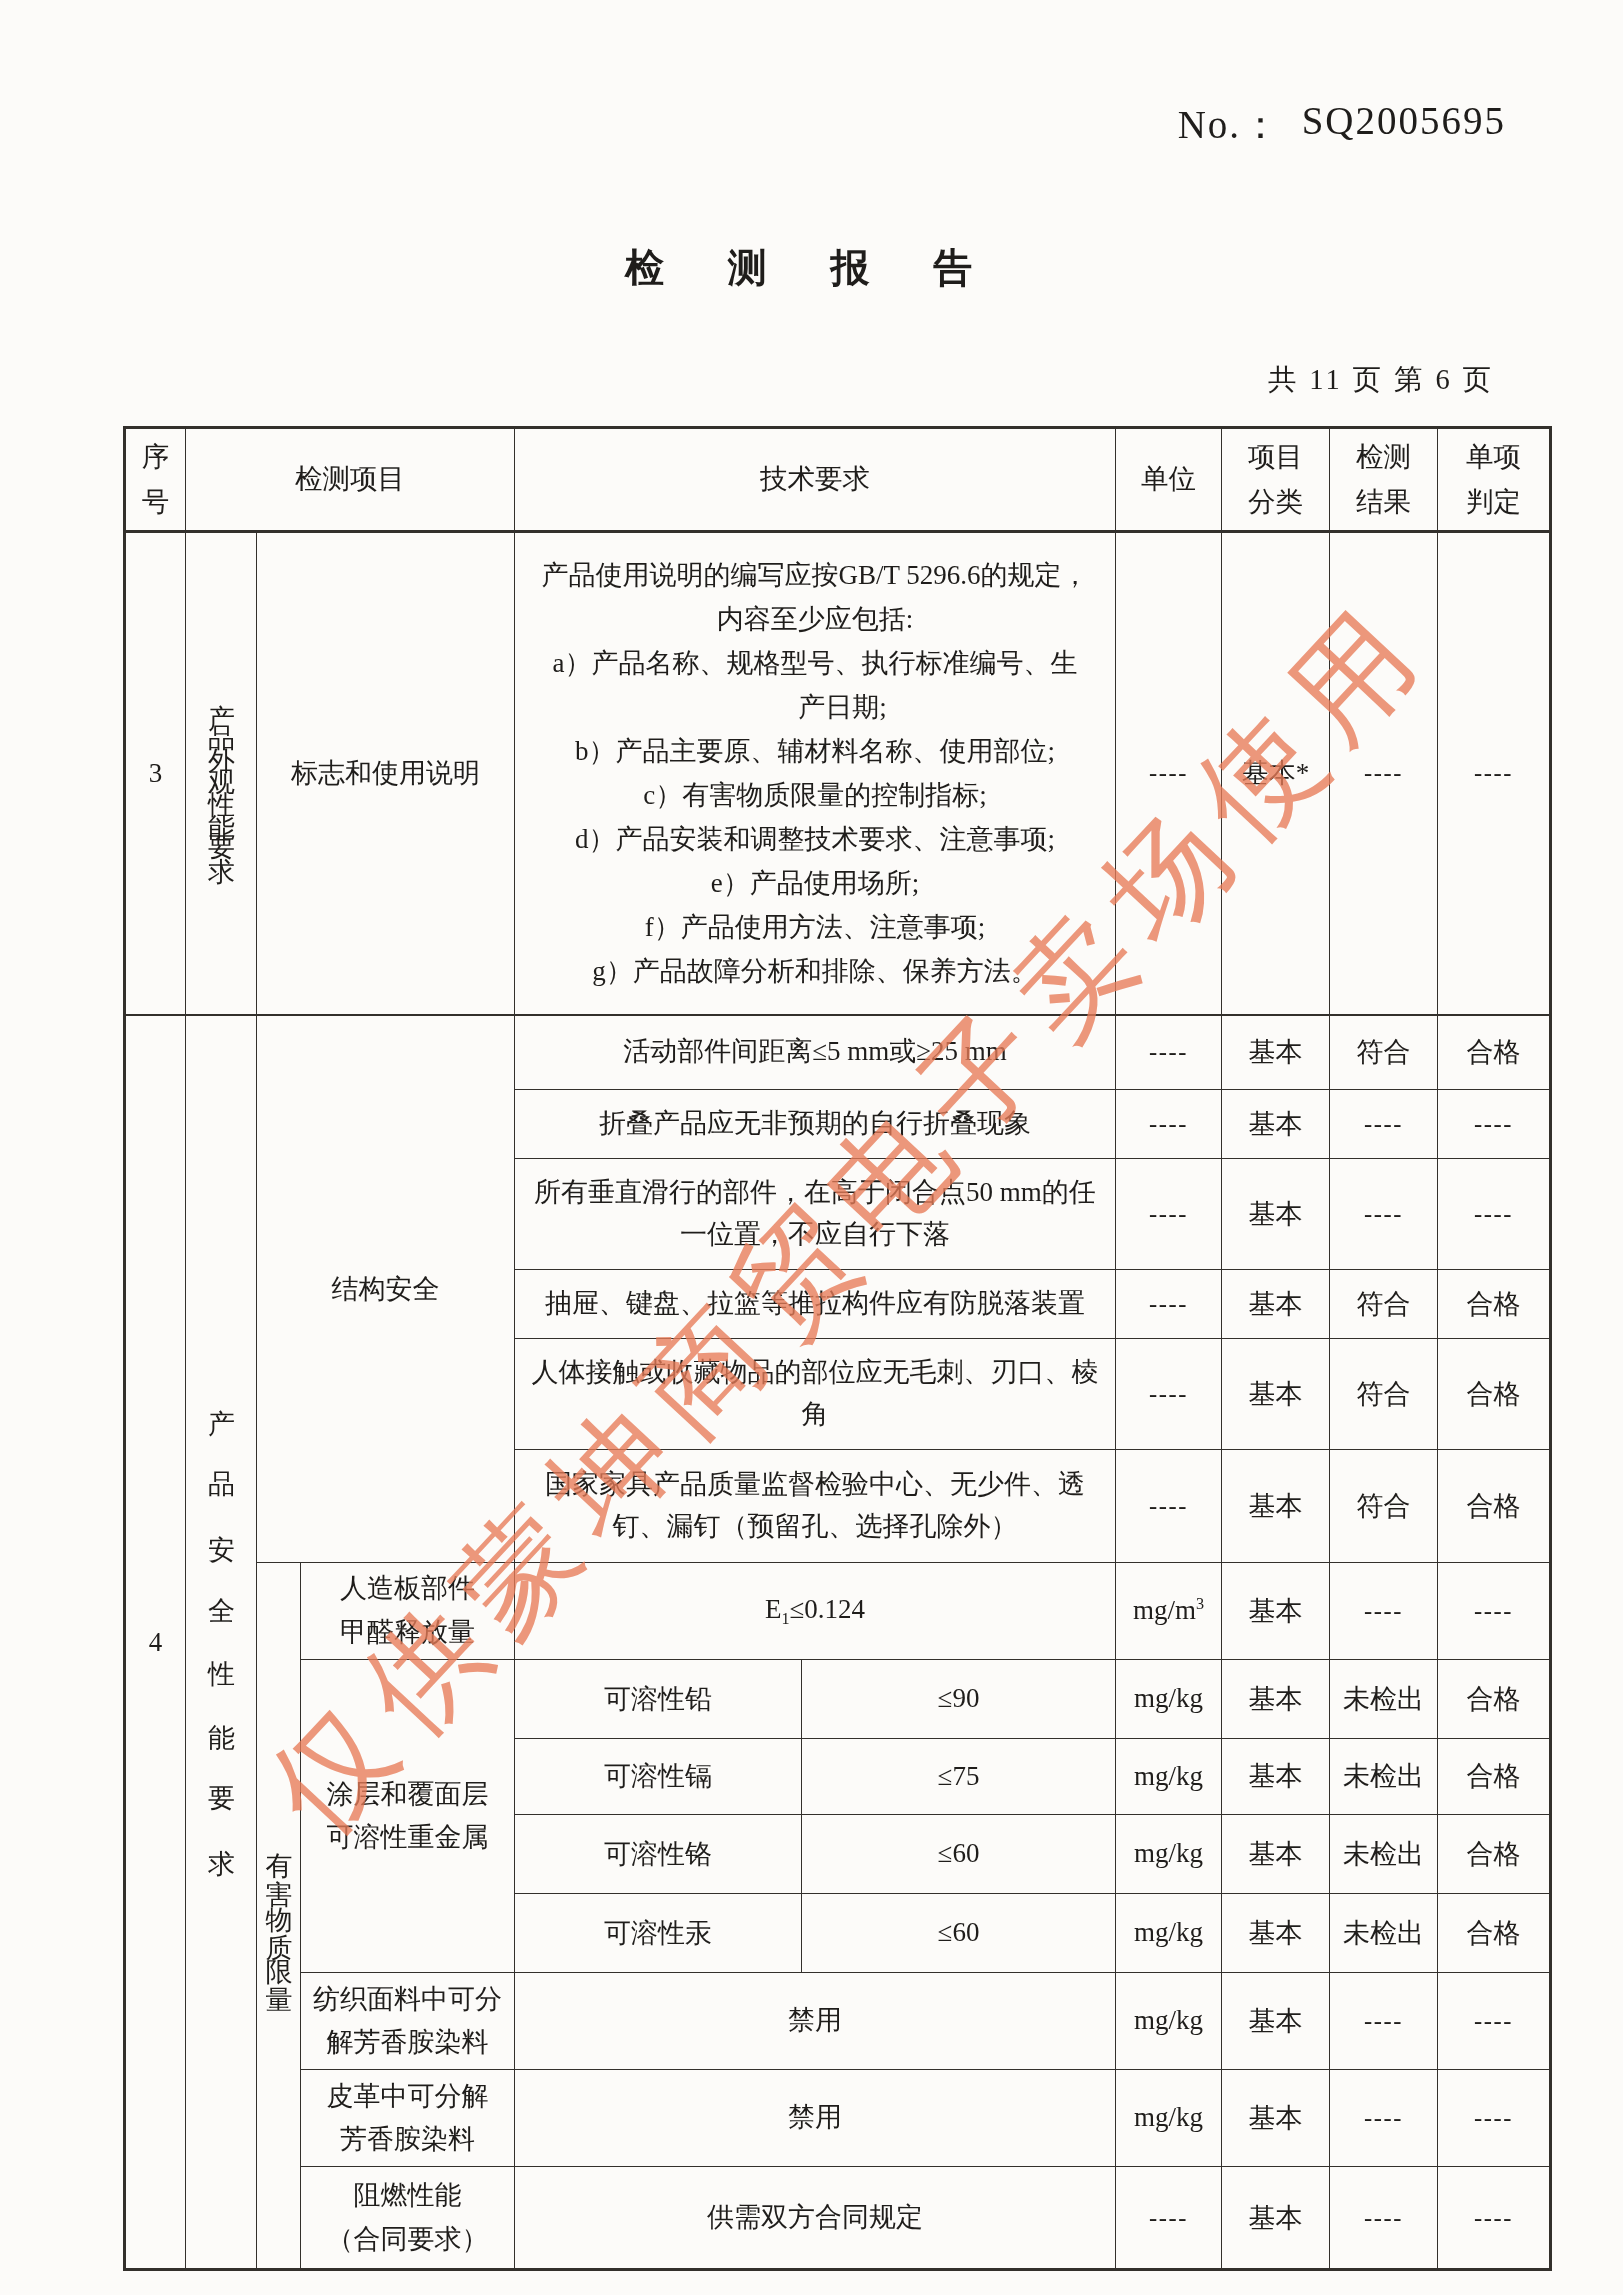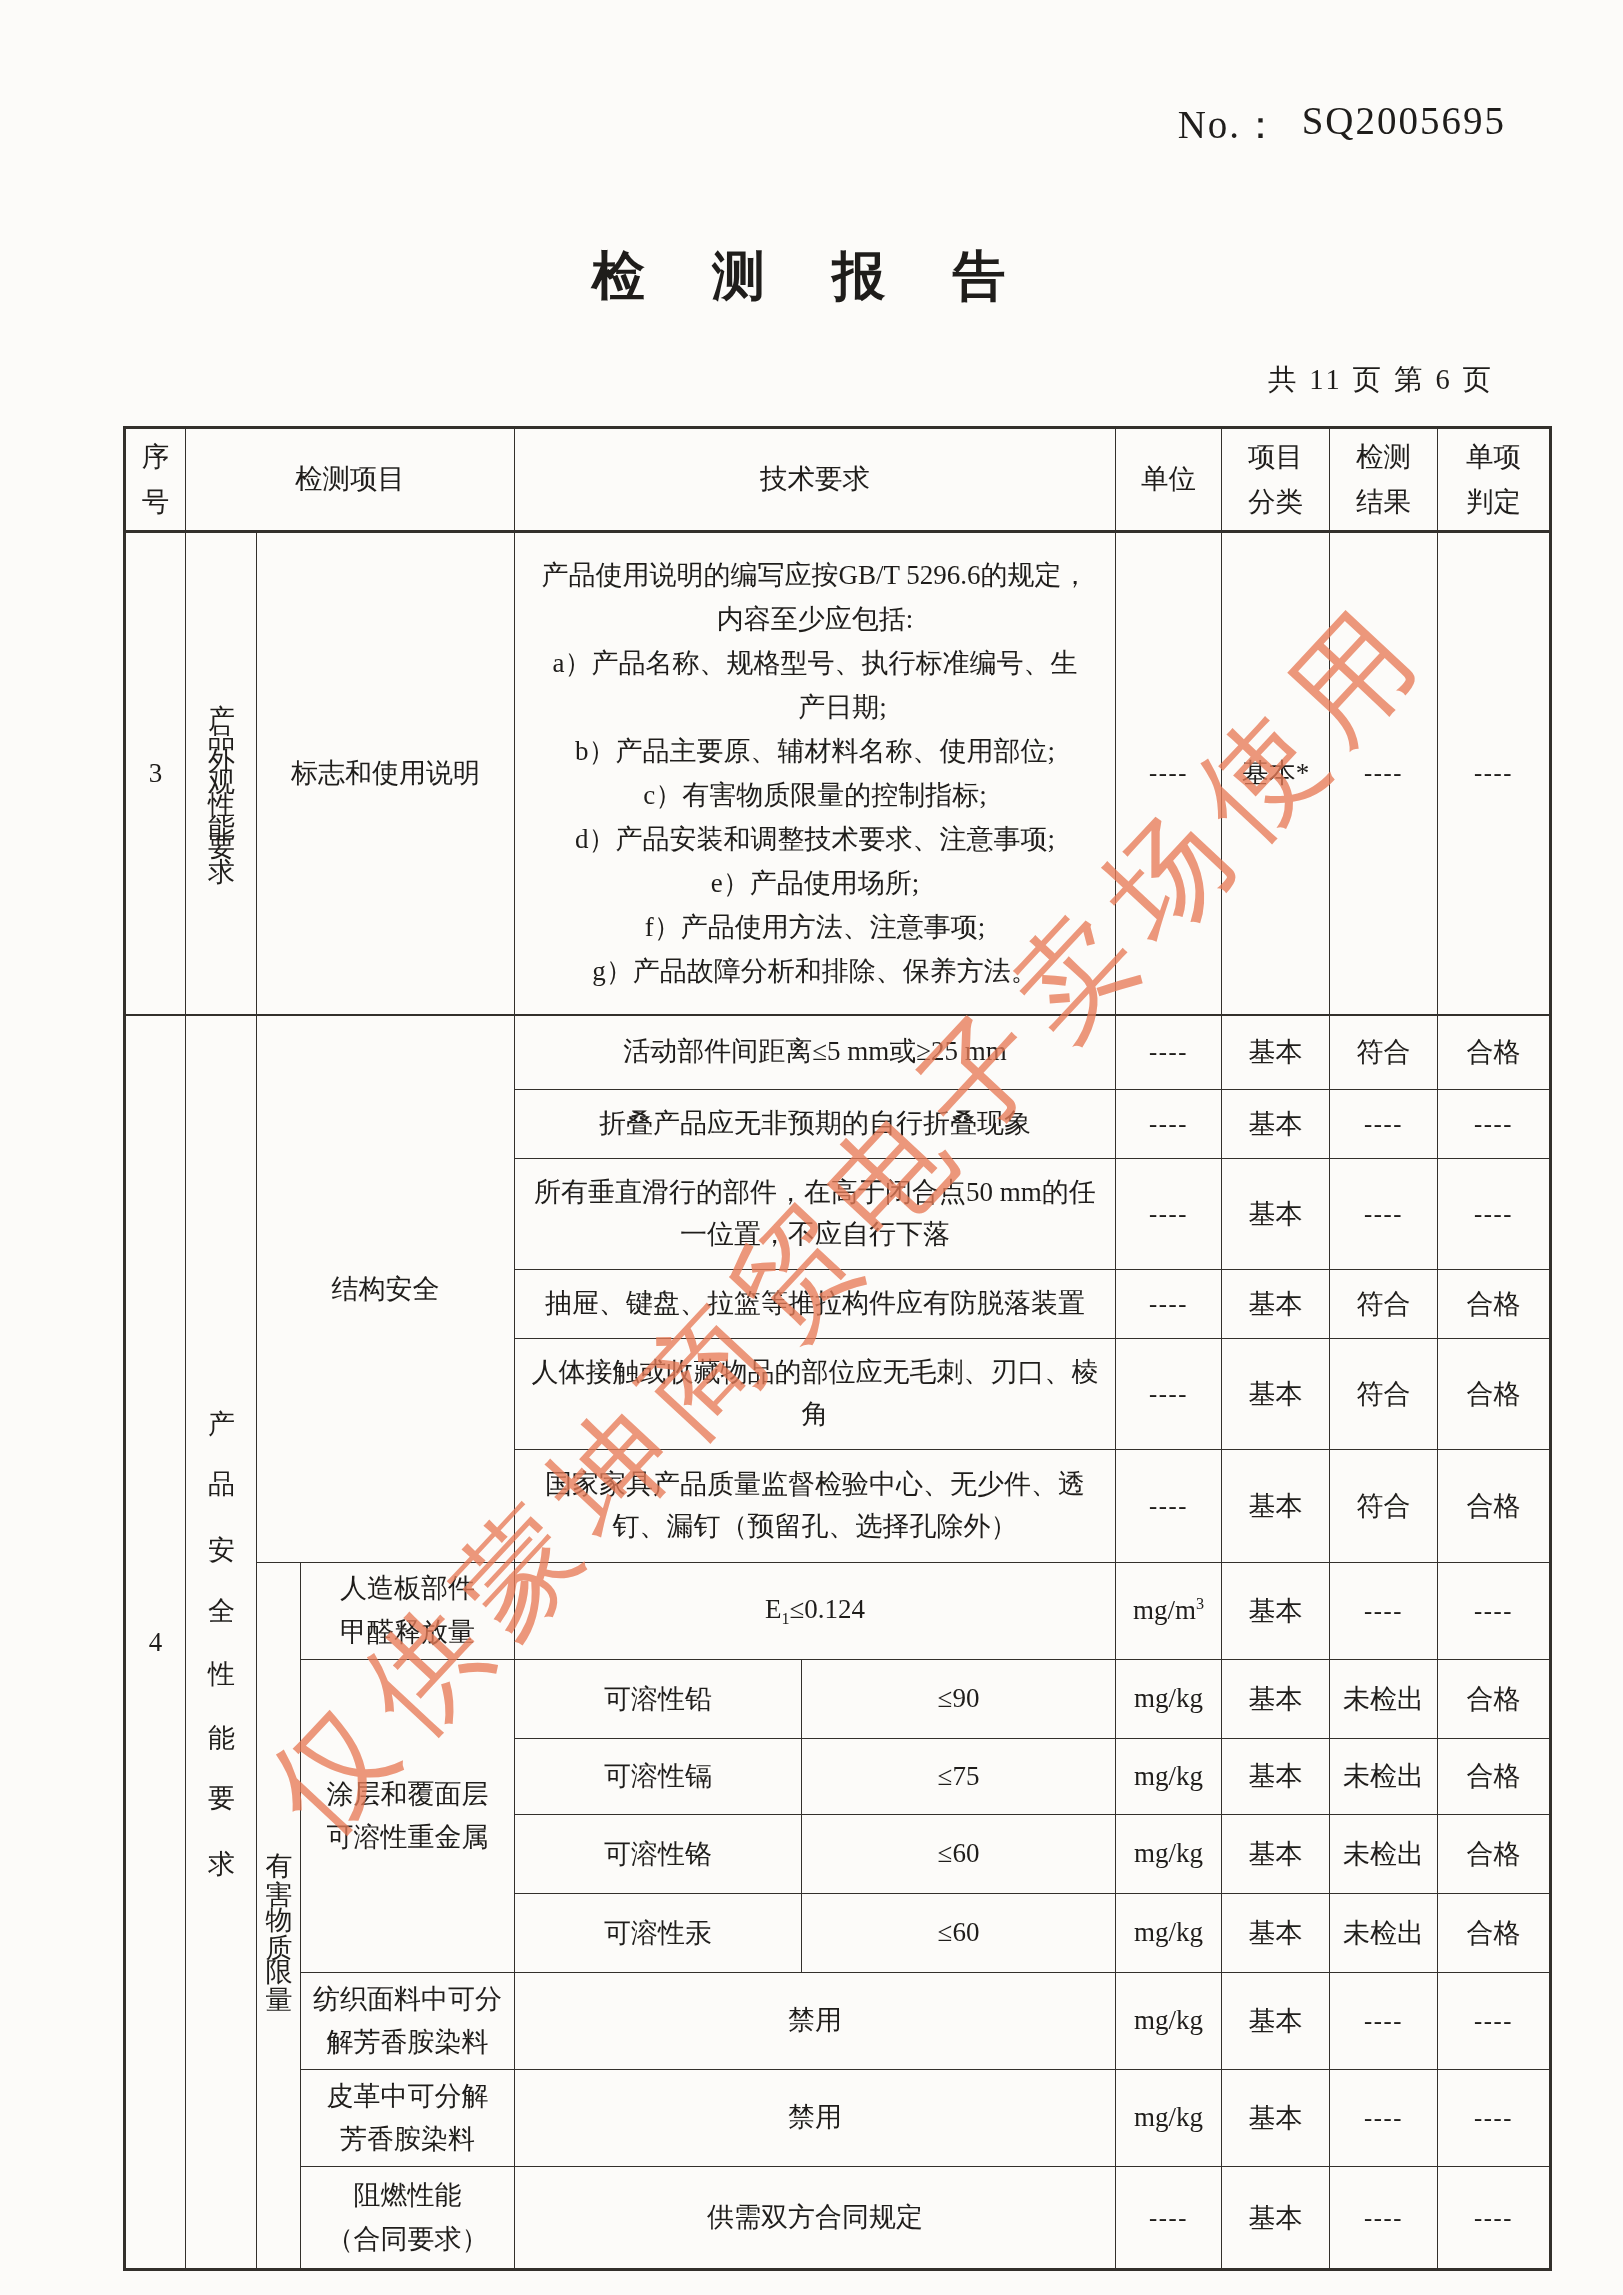--- a/index.html
+++ b/index.html
@@ -19,21 +19,21 @@
     display:flex;gap:19.6px;margin-top:14px;
   }
   .main-title{
     position:absolute;top:147px;left:0;width:100%;
     text-align:center;
     font-size:46px;font-weight:700;letter-spacing:3.9px;
   }
   .sub-title{
     position:absolute;top:241px;left:0;width:100%;
     text-align:center;
-    font-size:53px;font-weight:600;letter-spacing:27px;
+    font-size:39px;font-weight:600;letter-spacing:27px;
   }
   .page-info{
     position:absolute;top:361px;right:130px;
     font-size:28.5px;letter-spacing:2.9px;
   }
   
   .watermark{
     position:absolute;left:850px;top:1218px;
     transform:translate(-50%,-50%) rotate(-47deg);
     transform-origin:center;

